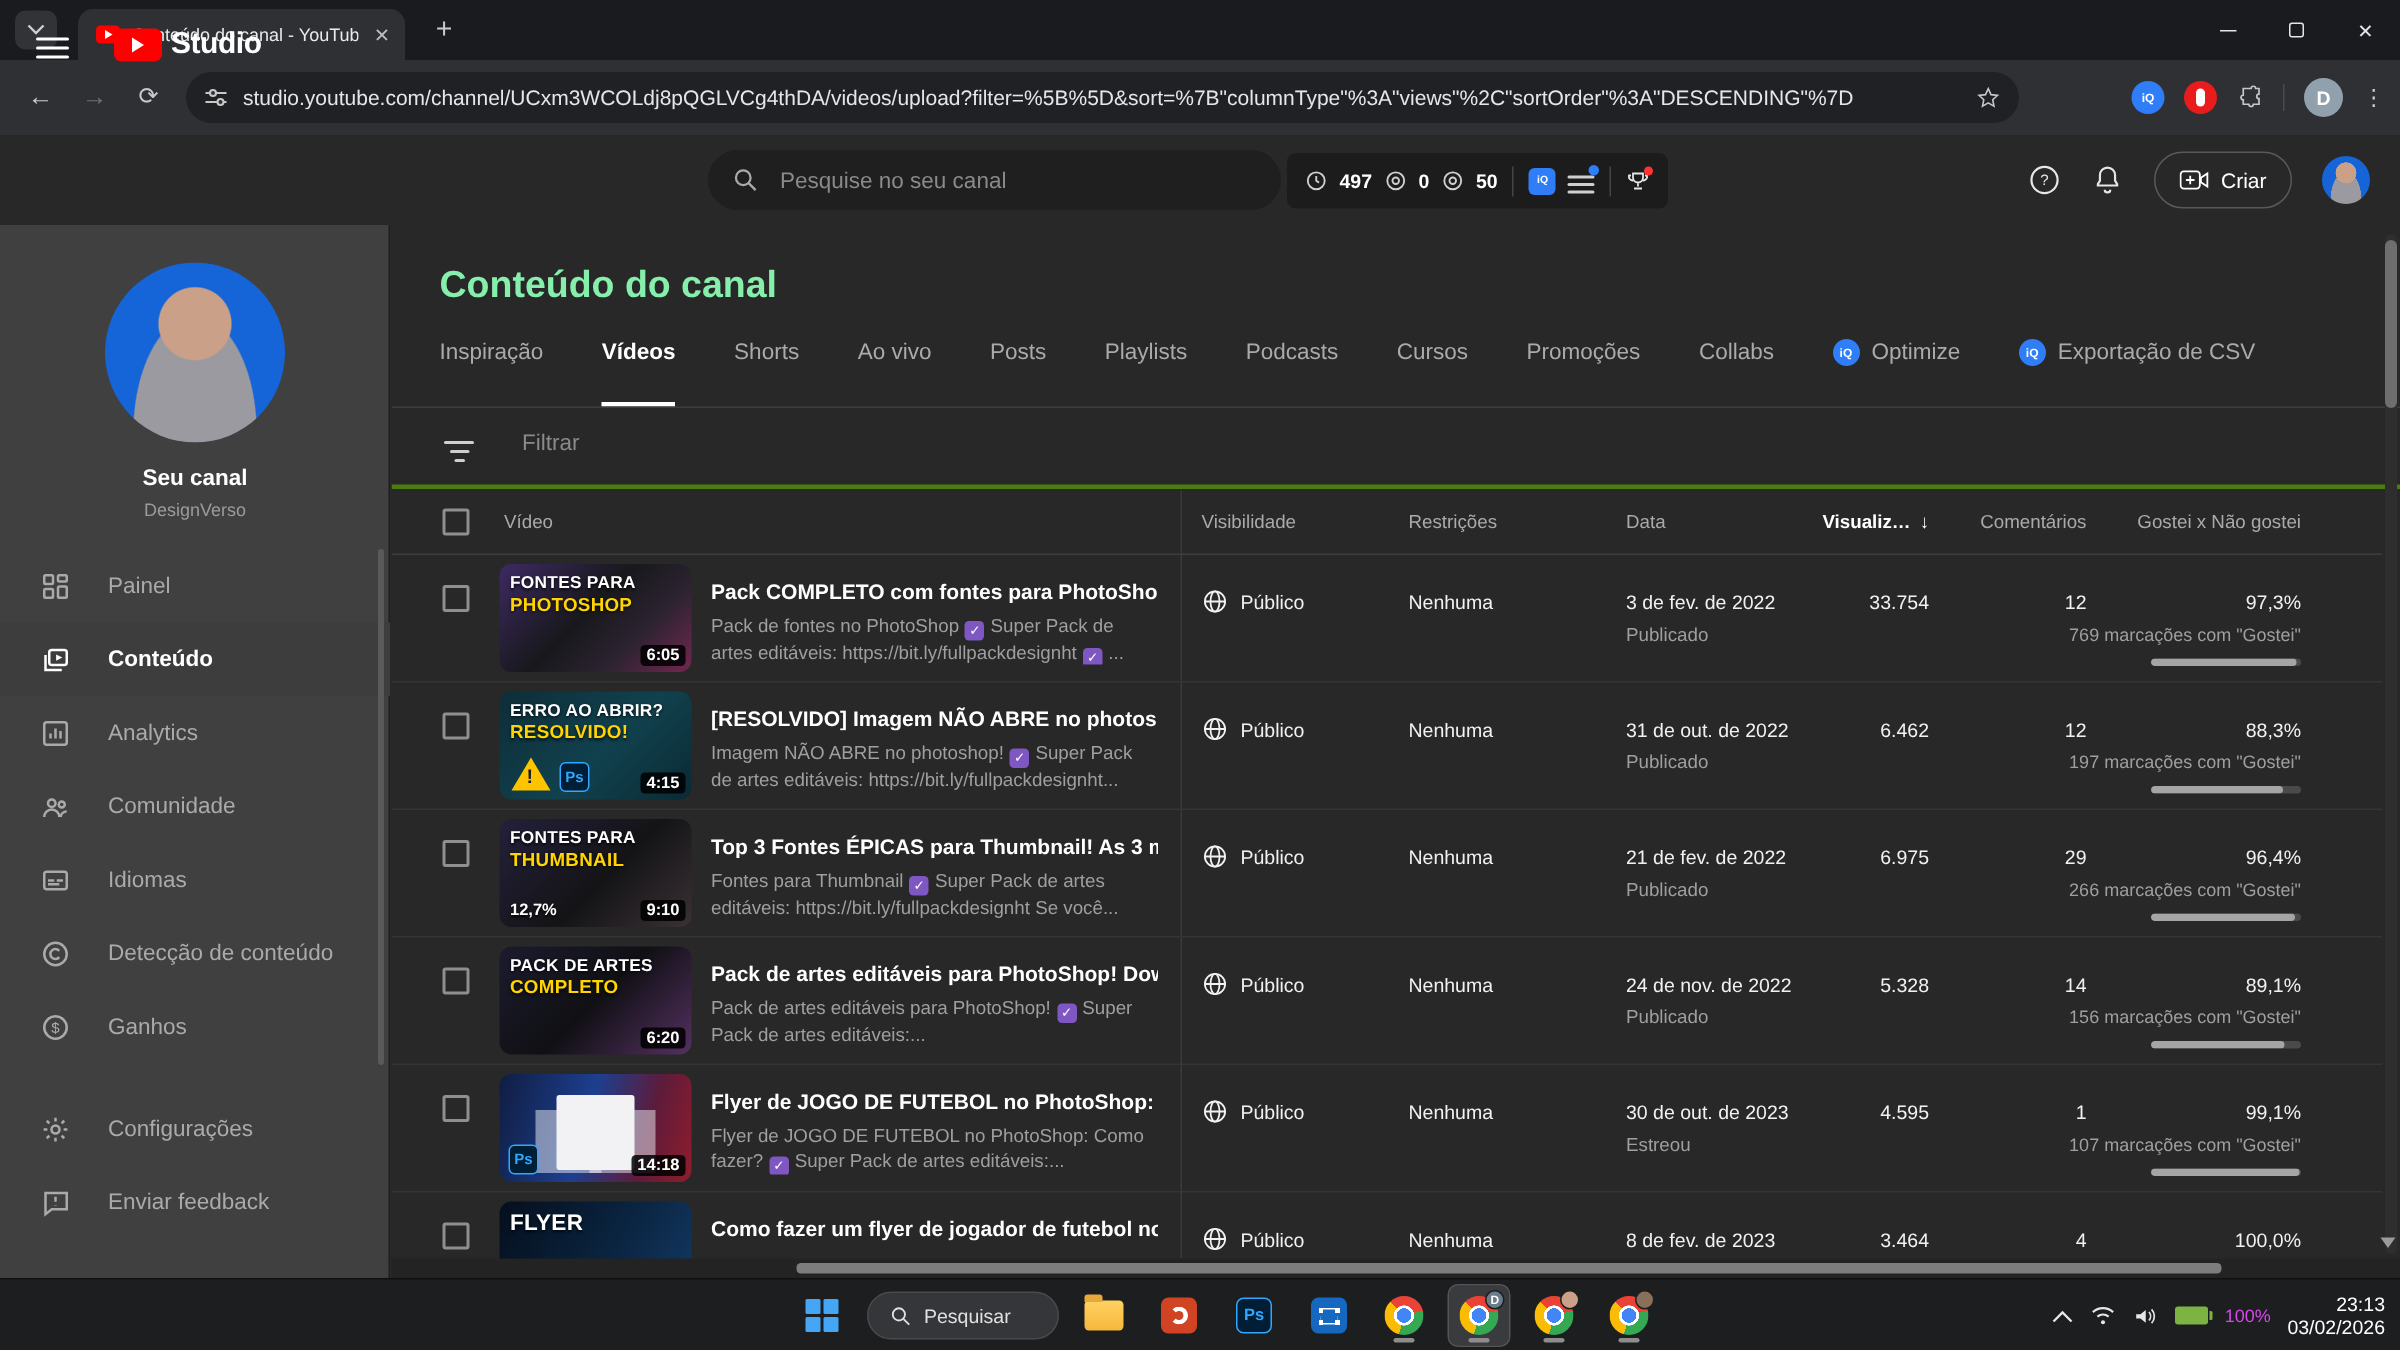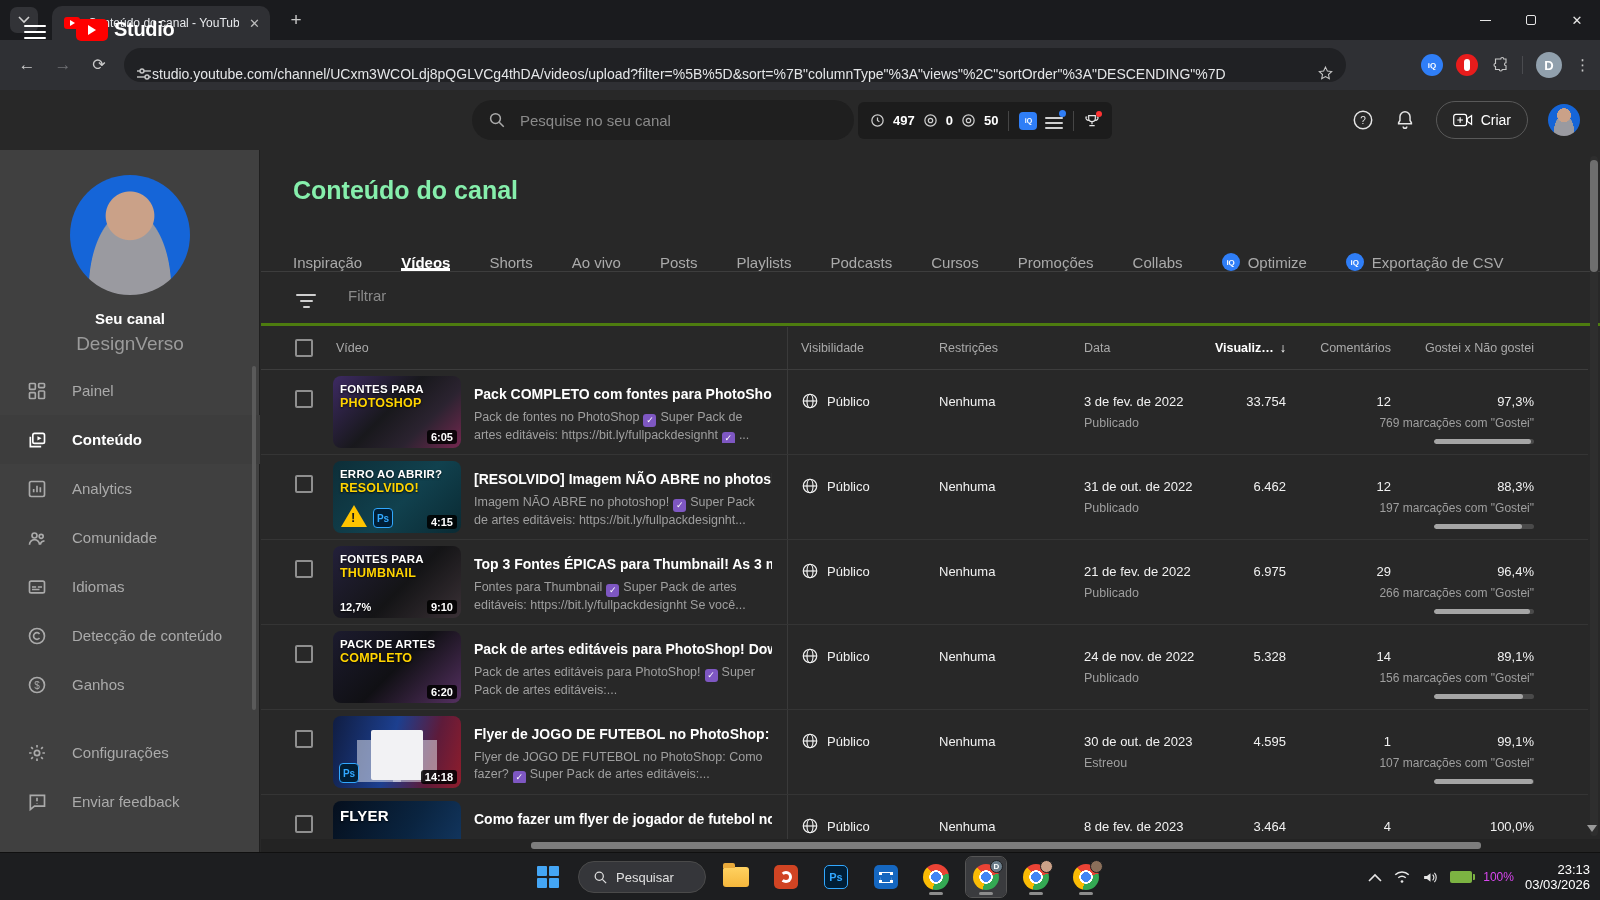--- a/index.html
+++ b/index.html
@@ -19,21 +19,21 @@
   .newtab{position:absolute;left:284px;top:8px;width:24px;height:24px;color:#c7c7c7;font-size:19px;line-height:24px;text-align:center;}
   .win-controls{position:absolute;right:0;top:0;height:40px;display:flex;}
   .wc{width:46px;height:40px;display:flex;align-items:center;justify-content:center;color:#e6e6e6;font-size:13px;}
   .wc .min-glyph{width:11px;height:1px;background:#e6e6e6;display:block;}
   .wc .max-glyph{width:10px;height:10px;border:1px solid #e6e6e6;border-radius:2px;display:block;}
 
   .toolbar{position:absolute;top:40px;left:0;right:0;height:50px;background:#2f3034;}
   .nav-btn{position:absolute;top:52px;width:26px;height:26px;text-align:center;line-height:26px;font-size:17px;color:#c9c9c9;}
   .nav-btn.fwd{color:#6f7074;}
   .omnibox{position:absolute;left:124px;top:48px;width:1222px;height:34px;border-radius:17px;background:#202124;
-    display:flex;align-items:flex-end;padding:0 12px;}
+    display:flex;align-items:center;gap:10px;padding:0 12px;}
   .url-text{flex:1;font-size:14px;color:#e4e6e8;white-space:nowrap;overflow:hidden;}
   .ext-row{position:absolute;right:10px;top:48px;height:34px;display:flex;align-items:center;gap:13px;}
   .ext-dot{width:22px;height:22px;border-radius:50%;}
   .vidiq-circle{background:var(--vidiqBlue);color:#fff;font-size:8px;font-weight:bold;display:flex;align-items:center;justify-content:center;}
   .red-circle{background:#e81c1c;position:relative;}
   .red-circle::after{content:"";position:absolute;left:8px;top:5px;width:6px;height:12px;background:#fff;border-radius:3px;}
   .ext-divider{width:1px;height:18px;background:#4a4b4f;}
   .profile-d{width:26px;height:26px;border-radius:50%;background:#91a0ad;color:#fff;font-size:13px;font-weight:bold;
     display:flex;align-items:center;justify-content:center;}
   .kebab{color:#c9c9c9;font-size:15px;letter-spacing:0;}
@@ -65,34 +65,34 @@
     padding:0 16px;color:#fff;font-size:14px;}
   .avatar-sm{width:32px;height:32px;border-radius:50%;background:radial-gradient(circle at 50% 35%,#caa188 0 26%,transparent 27%),
     radial-gradient(ellipse at 50% 92%,#9a9aa0 0 45%,transparent 46%),#1565d8;}
 
   
   .sidebar{position:absolute;top:150px;left:0;width:260px;bottom:48px;background:#404040;border-right:1px solid #1f1f1f;}
   .ch-avatar{position:absolute;left:70px;top:25px;width:120px;height:120px;border-radius:50%;
     background:radial-gradient(circle at 50% 34%,#caa188 0 24%,transparent 25%),
     radial-gradient(ellipse at 50% 95%,#9a9aa0 0 48%,transparent 49%),#1565d8;}
   .ch-name{position:absolute;top:160px;left:0;width:260px;text-align:center;color:#fff;font-size:15px;font-weight:bold;}
-  .ch-handle{position:absolute;top:183px;left:0;width:260px;text-align:center;color:#9b9b9b;font-size:19px;}
+  .ch-handle{position:absolute;top:183px;left:0;width:260px;text-align:center;color:#9b9b9b;font-size:12px;}
   .menu{position:absolute;top:216px;left:0;width:260px;}
   .mi{height:49px;display:flex;align-items:center;gap:24px;padding-left:26px;color:#aaa;font-size:15px;}
   .mi.active{background:#3d3d3d;color:#fff;font-weight:bold;}
   .mi .ic{width:22px;height:22px;flex:none;display:flex;align-items:center;justify-content:center;}
   .menu-footer{position:absolute;top:578px;left:0;width:260px;}
   .sb-scroll{position:absolute;right:3px;top:216px;width:4px;height:344px;background:#5a5a5a;border-radius:2px;}
 
   
   .main{position:absolute;top:150px;left:261px;right:0;bottom:48px;background:#282828;overflow:hidden;}
   .page-title{position:absolute;left:32px;top:26px;font-size:25px;font-weight:bold;color:#86efac;}
   .tabs{position:absolute;left:32px;top:76px;right:0;height:45px;display:flex;gap:39px;align-items:center;}
   .tabs-border{position:absolute;left:0;top:121px;right:0;height:1px;background:#3d3d3d;}
-  .tabitem{font-size:15px;color:#aaa;white-space:nowrap;position:relative;display:flex;align-items:flex-end;gap:8px;height:45px;}
+  .tabitem{font-size:15px;color:#aaa;white-space:nowrap;position:relative;display:flex;align-items:flex-start;gap:8px;height:45px;}
   .tabitem.active{color:#fff;font-weight:bold;}
   .tabitem.active::after{content:"";position:absolute;left:0;right:0;bottom:0;height:3px;background:#fff;}
   .filter-bar{position:absolute;left:0;top:122px;right:0;height:54px;border-bottom:3px solid #4d7c0f;}
   .filter-ic{position:absolute;left:35px;top:18px;width:20px;}
   .filter-ic span{display:block;height:2px;background:#cfcfcf;margin:4px auto;border-radius:1px;}
   .filter-ic span:nth-child(1){width:20px;}.filter-ic span:nth-child(2){width:13px;}.filter-ic span:nth-child(3){width:7px;}
   .filter-bar input{position:absolute;left:85px;top:14px;width:300px;background:transparent;border:none;outline:none;
     color:#e8e8e8;font-size:15px;font-family:"Liberation Sans",sans-serif;}
   .filter-bar input::placeholder{color:#8a8a8a;}
 
@@ -781,16 +781,16 @@
       <circle cx="12" cy="16" r="1.8" fill="#e6e6e6"></circle>
     </svg>
     <svg width="17" height="15" viewBox="0 0 24 20">
       <path d="M3 8v4h4l5 4V4L7 8H3z" fill="#e6e6e6"></path>
       <path d="M15 6a6 6 0 0 1 0 8M17.5 3.5a9.5 9.5 0 0 1 0 13" fill="none" stroke="#e6e6e6" stroke-width="1.6"></path>
     </svg>
     <span class="battery"></span>
     <span class="bat-label">100%</span>
     <div class="clock">
       <div>23:13</div>
-      <div>03/03/2026</div>
+      <div>03/02/2026</div>
     </div>
   </div>
 </div>
 
 </body></html>

